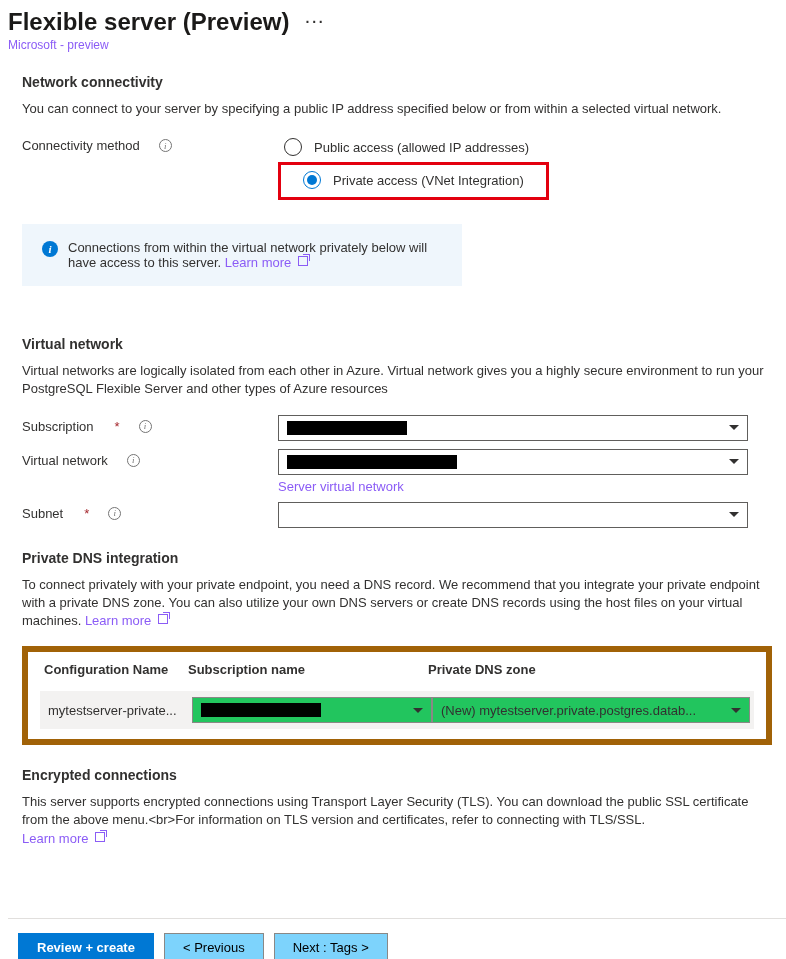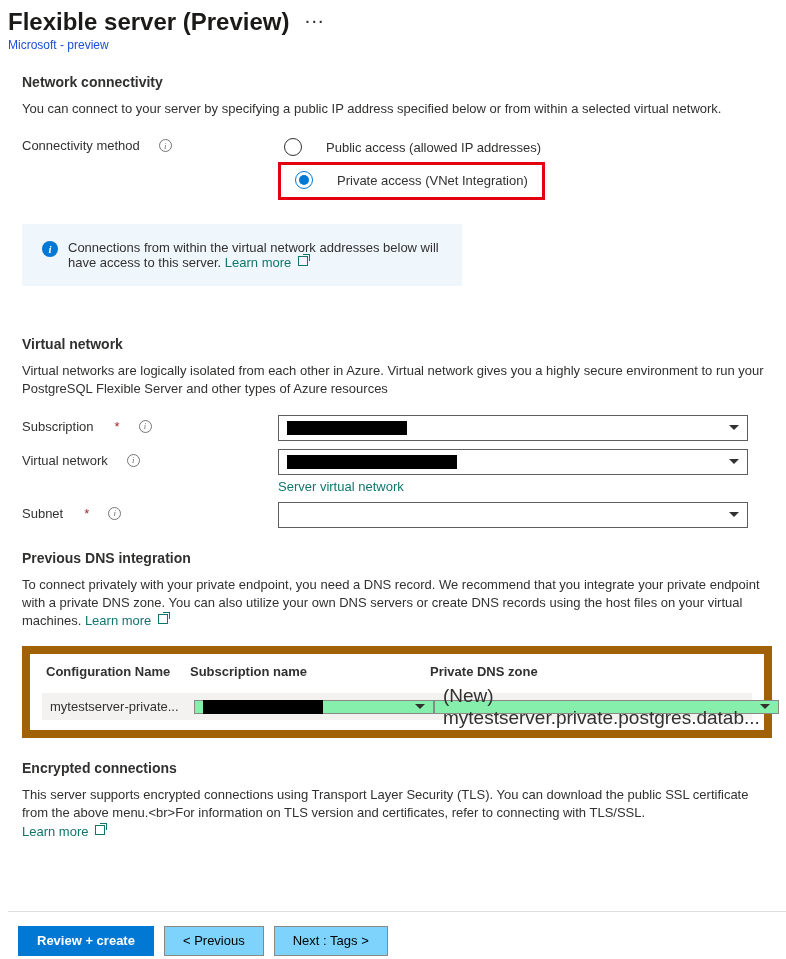--- a/index.html
+++ b/index.html
@@ -15,21 +15,21 @@
       font-size: 24px;
       font-weight: 600;
       color: #1b1a19;
       display: flex;
       align-items: center;
       gap: 16px;
       margin-bottom: 2px;
     }
     .page-subtitle {
       font-size: 12px;
-      color: #1d4ed8;
+      color: #8b5cf6;
       margin-bottom: 20px;
     }
     .more-dots {
       font-size: 14px;
       color: #323130;
       letter-spacing: 2px;
     }
     .section {
       padding-left: 14px;
       padding-right: 14px;
@@ -40,21 +40,21 @@
       font-weight: 600;
       margin-bottom: 10px;
       margin-top: 22px;
     }
     .section-text {
       font-size: 13px;
       color: #323130;
       margin-bottom: 16px;
       line-height: 1.4;
     }
-    .link { color: #0f766e; text-decoration: none; cursor: pointer; }
+    .link { color: #8b5cf6; text-decoration: none; cursor: pointer; }
     .row {
       display: flex;
       align-items: flex-start;
       margin-bottom: 8px;
     }
     .label-col {
       width: 256px;
       flex-shrink: 0;
       display: flex;
       align-items: center;
@@ -72,21 +72,21 @@
       border-radius: 50%;
       font-size: 9px;
       color: #757575;
       font-style: italic;
       font-family: serif;
     }
     .req { color: #a4262c; margin-left: 2px; }
     .radio-row {
       display: flex;
       align-items: center;
-      gap: 24px;
+      gap: 12px;
       padding: 4px 6px;
       margin-bottom: 2px;
     }
     .radio {
       width: 18px; height: 18px;
       border: 1px solid #323130;
       border-radius: 50%;
       display: inline-flex;
       align-items: center;
       justify-content: center;
@@ -94,21 +94,21 @@
     }
     .radio.checked::after {
       content: "";
       width: 10px; height: 10px;
       background: #0078d4;
       border-radius: 50%;
     }
     .radio.checked { border-color: #0078d4; }
     .highlight-red {
       border: 3px solid #e3000f;
-      padding: 2px 8px;
+      padding: 2px 16px;
       display: inline-block;
     }
     .info-banner {
       background: #eff6fc;
       padding: 16px 20px;
       margin: 24px 0 0 0;
       display: flex;
       gap: 10px;
       align-items: flex-start;
       max-width: 440px;
@@ -147,50 +147,50 @@
       border-right: 5px solid transparent;
       border-top: 5px solid #323130;
     }
     .redacted {
       background: #000; color: #000;
       display: inline-block;
       height: 14px;
     }
     .sub-link { font-size: 13px; margin-top: 4px; }
     .dns-box {
-      border: 8px solid #a16207;
+      border: 6px solid #a16207;
       padding: 10px 12px;
       margin-top: 14px;
     }
     .dns-header {
       display: flex;
       font-weight: 600;
       font-size: 13px;
       margin-bottom: 14px;
     }
     .dns-row {
       display: flex;
       align-items: center;
       background: #f3f2f1;
       padding: 6px 4px;
       gap: 0;
     }
     .dns-col1 { width: 148px; flex-shrink: 0; padding-left: 4px; }
     .dns-col2 { width: 240px; flex-shrink: 0; }
     .dns-col3 { flex: 1; }
     .dns-select {
-      height: 14px;
+      height: 26px;
       border: 1px solid #8a8886;
-      background: #86efac;
+      background: #22c55e;
       width: 100%;
       display: flex;
       align-items: center;
       justify-content: space-between;
       padding: 0 8px;
-      font-size: 19px;
+      font-size: 13px;
     }
     .footer {
       position: relative;
       margin-top: 70px;
       border-top: 1px solid #e1dfdd;
       padding: 14px 10px;
       display: flex;
       gap: 10px;
     }
     .btn {
@@ -256,21 +256,21 @@
           <span>Private access (VNet Integration)</span>
         </div>
       </div>
     </div>
   </div>
 </div>
 
 <div class="info-banner">
   <div class="info-banner-icon">i</div>
   <div>
-    <span>Connections from within the virtual network addresses below will have access to this server.</span>
+    <span>Connections from within the virtual network privately below will have access to this server.</span>
     <a class="link"><span>Learn more</span> <span class="ext-box"></span></a>
   </div>
 </div>
 
 <div class="section">
   <div class="section-heading" style="margin-top:50px">Virtual network</div>
   <div class="section-text">Virtual networks are logically isolated from each other in Azure. Virtual network gives you a highly secure environment to run your PostgreSQL Flexible Server and other types of Azure resources</div>
 
   <div class="row">
     <div class="label-col">
@@ -309,21 +309,21 @@
     <div class="control-col">
       <div class="select">
         <span></span>
         <span class="chevron"></span>
       </div>
     </div>
   </div>
 </div>
 
 <div class="section">
-  <div class="section-heading">Previous DNS integration</div>
+  <div class="section-heading">Private DNS integration</div>
   <div class="section-text">
     <span>To connect privately with your private endpoint, you need a DNS record. We recommend that you integrate your private endpoint with a private DNS zone. You can also utilize your own DNS servers or create DNS records using the host files on your virtual machines.</span>
     <a class="link"><span>Learn more</span> <span class="ext-box"></span></a>
   </div>
 
   <div class="dns-box">
     <div class="dns-header">
       <div class="dns-col1">Configuration Name</div>
       <div class="dns-col2">Subscription name</div>
       <div class="dns-col3">Private DNS zone</div>

